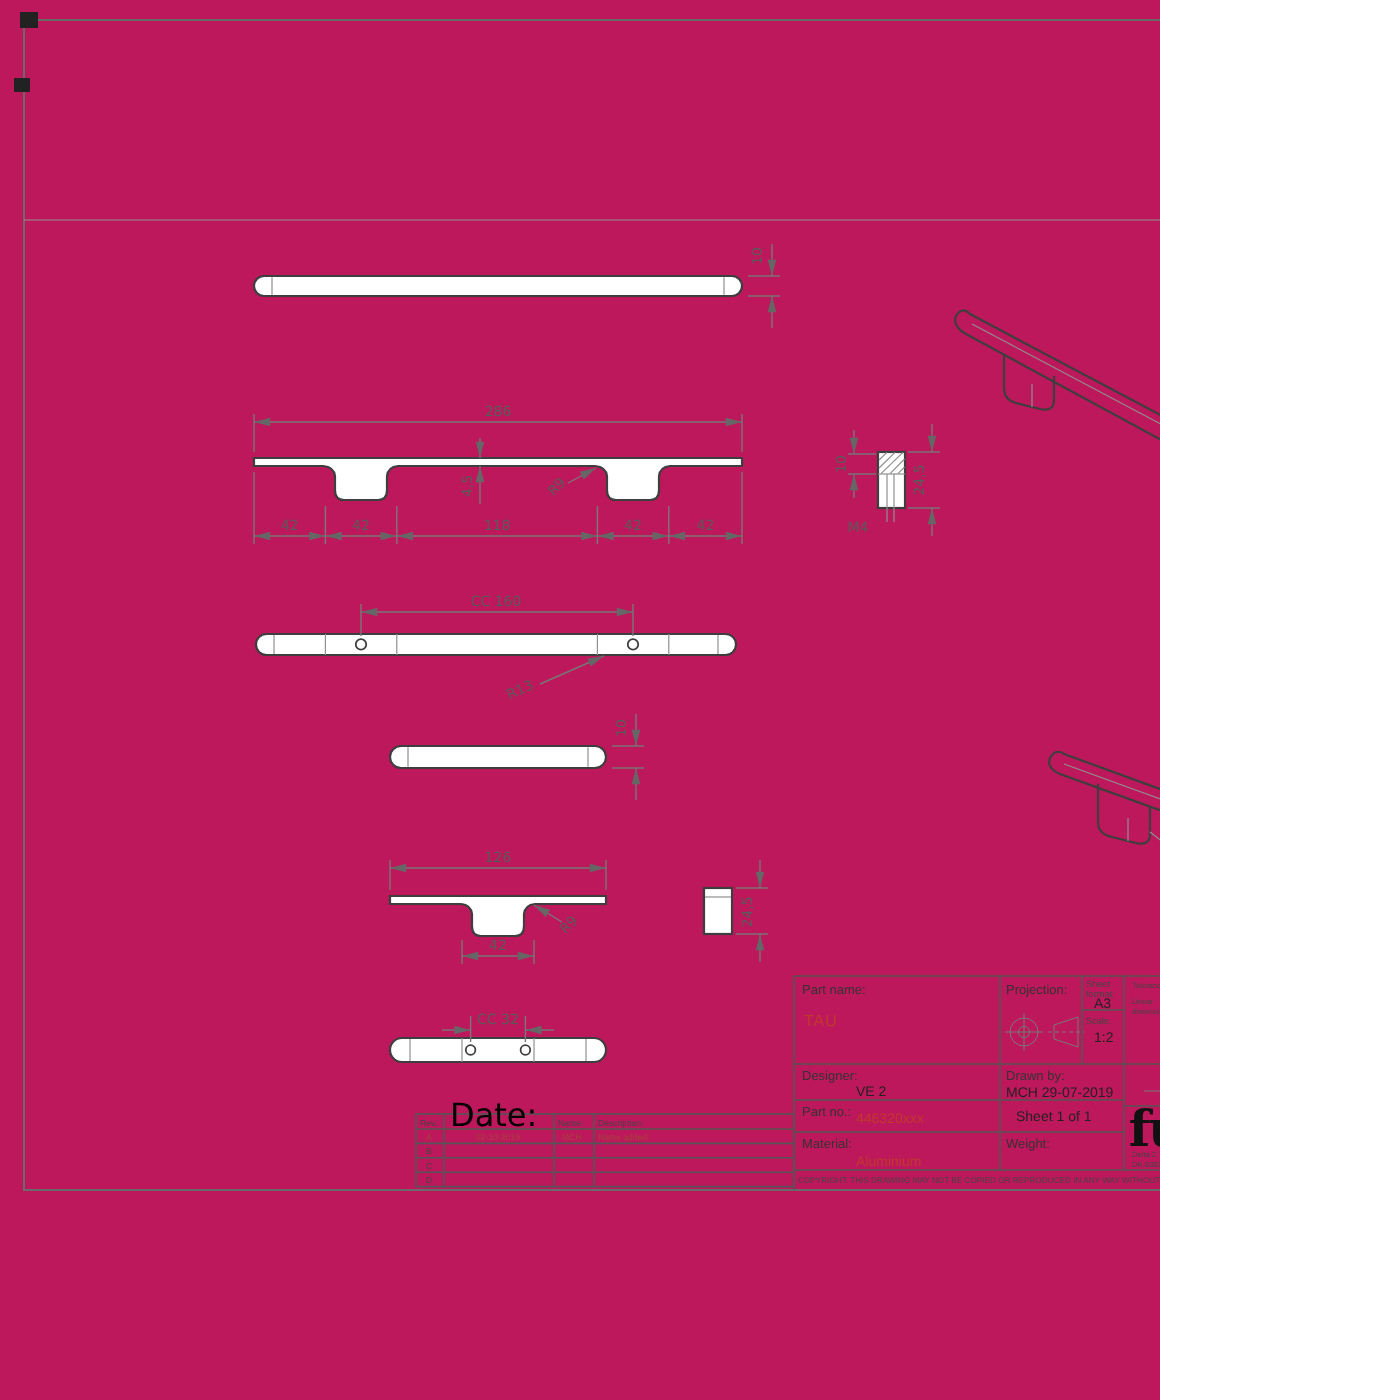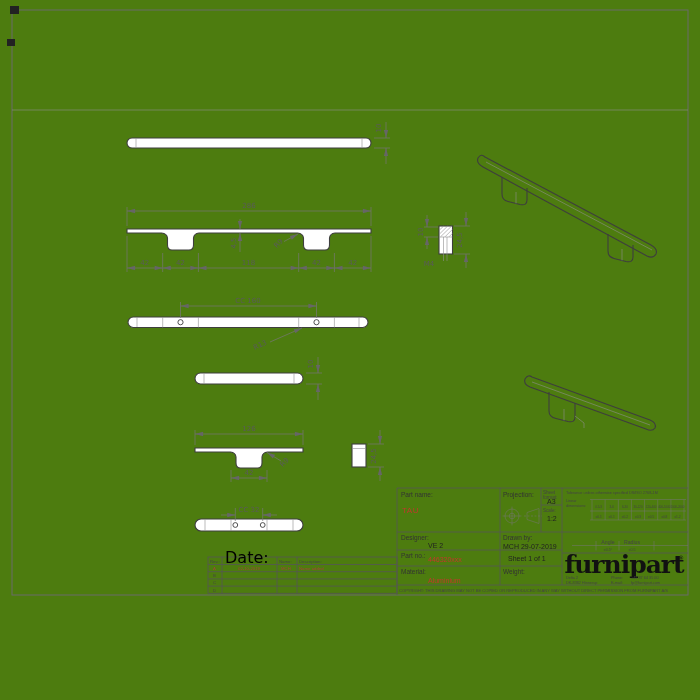--- a/index.html
+++ b/index.html
@@ -1,16 +1,16 @@
 <!DOCTYPE html>
 <html><head>
 <meta charset="utf-8">
 <style>
   html,body{margin:0;padding:0;background:#fff;}
-  .sheet{position:relative;width:700px;height:700px;background:#4d7c0f;overflow:hidden;}
+  .sheet{position:relative;width:580px;height:700px;background:#be185d;overflow:hidden;}
   svg{position:absolute;left:0;top:0;}
   text{font-family:"DejaVu Sans",sans-serif;}
   .t-dim{font-size:7px;fill:#5a5a5a;text-anchor:middle;}
   .t-lbl{font-size:6.5px;fill:#333;font-family:"Liberation Sans",sans-serif;}
   .t-lbl-s{font-size:4.6px;fill:#444;font-family:"Liberation Sans",sans-serif;}
   .t-val{font-size:7px;fill:#222;font-family:"Liberation Sans",sans-serif;}
   .t-red{fill:#c0392b;}
   .t-partname{font-size:8px;letter-spacing:.5px;}
   .t-tiny{font-size:3.8px;fill:#444;font-family:"Liberation Sans",sans-serif;}
   .t-tol{font-size:2.9px;fill:#444;text-anchor:middle;font-family:"Liberation Sans",sans-serif;}

